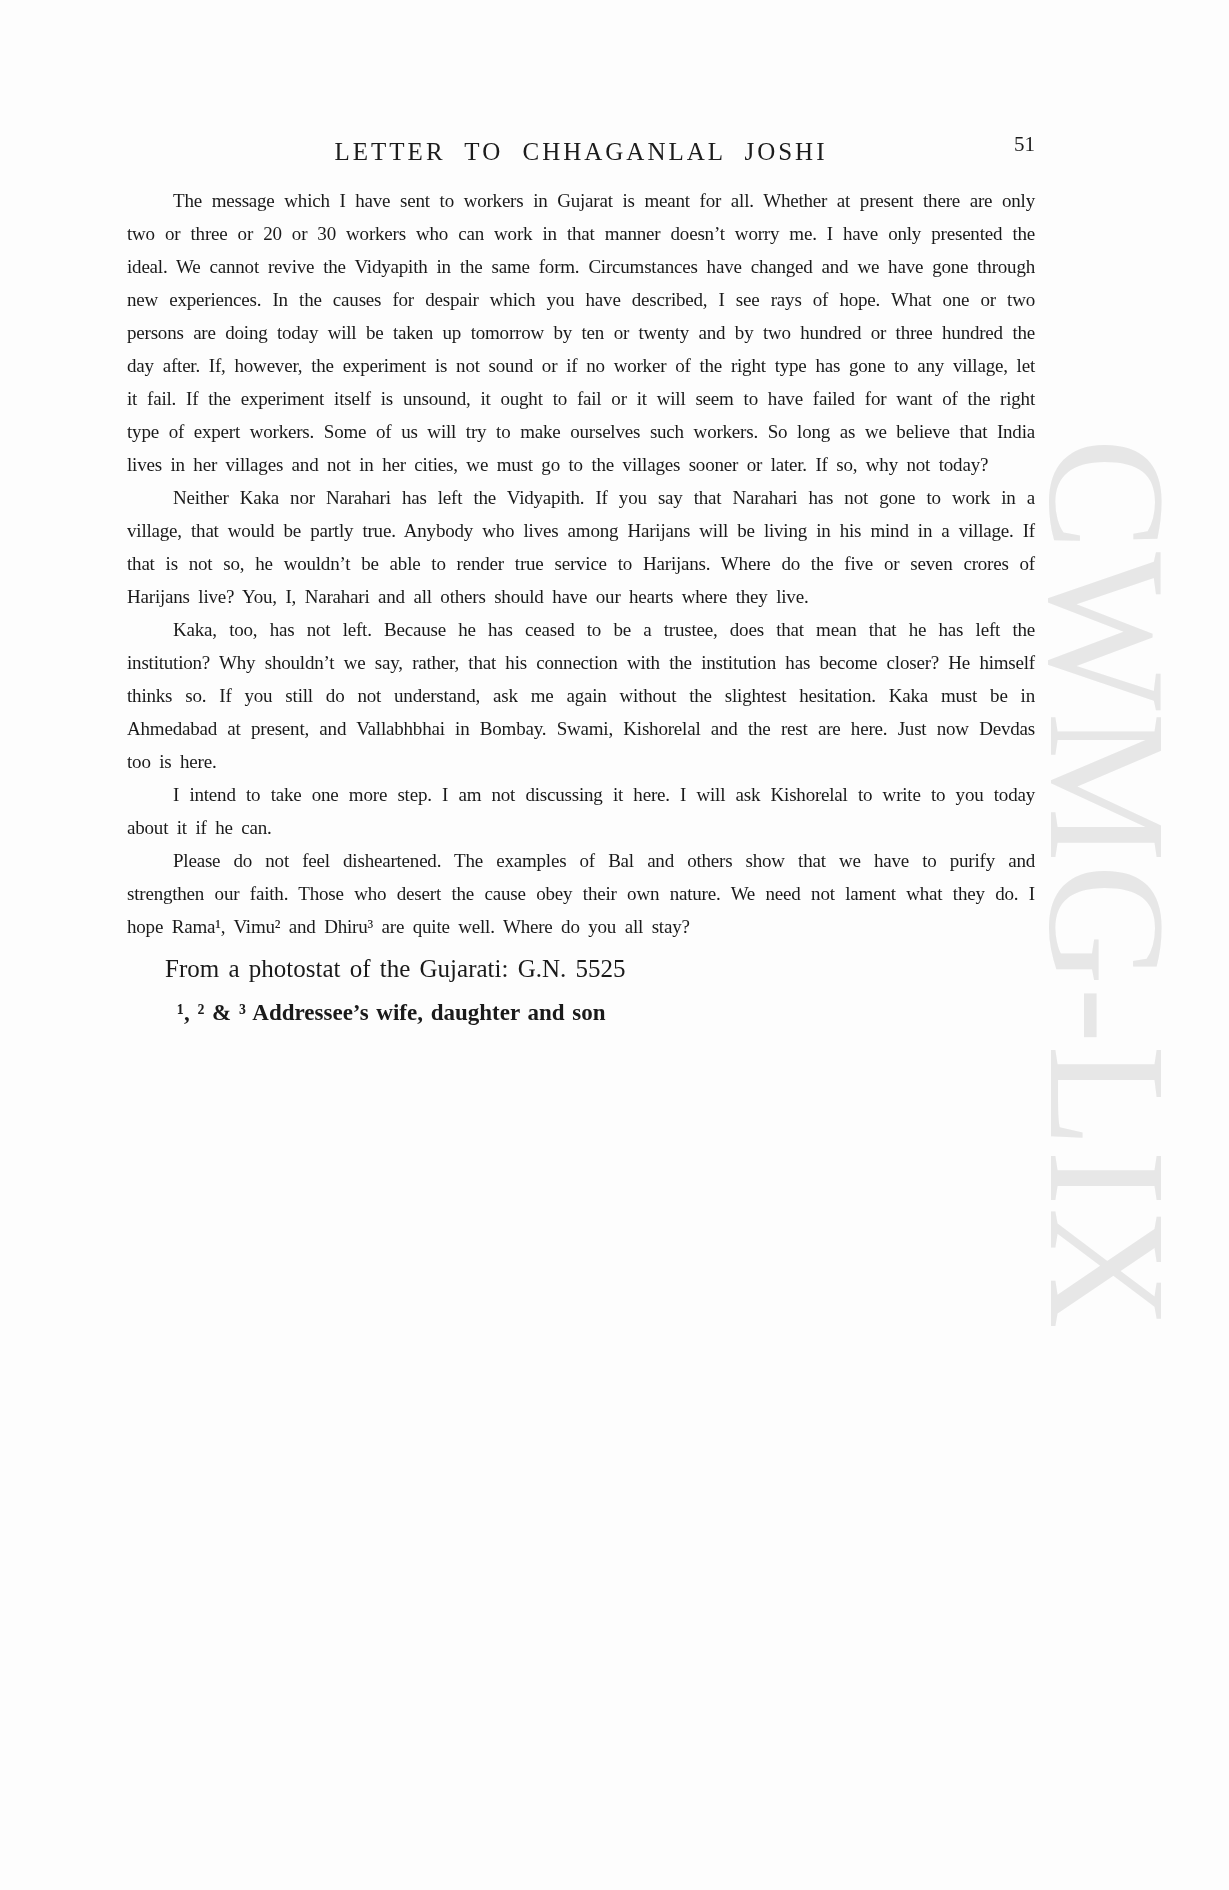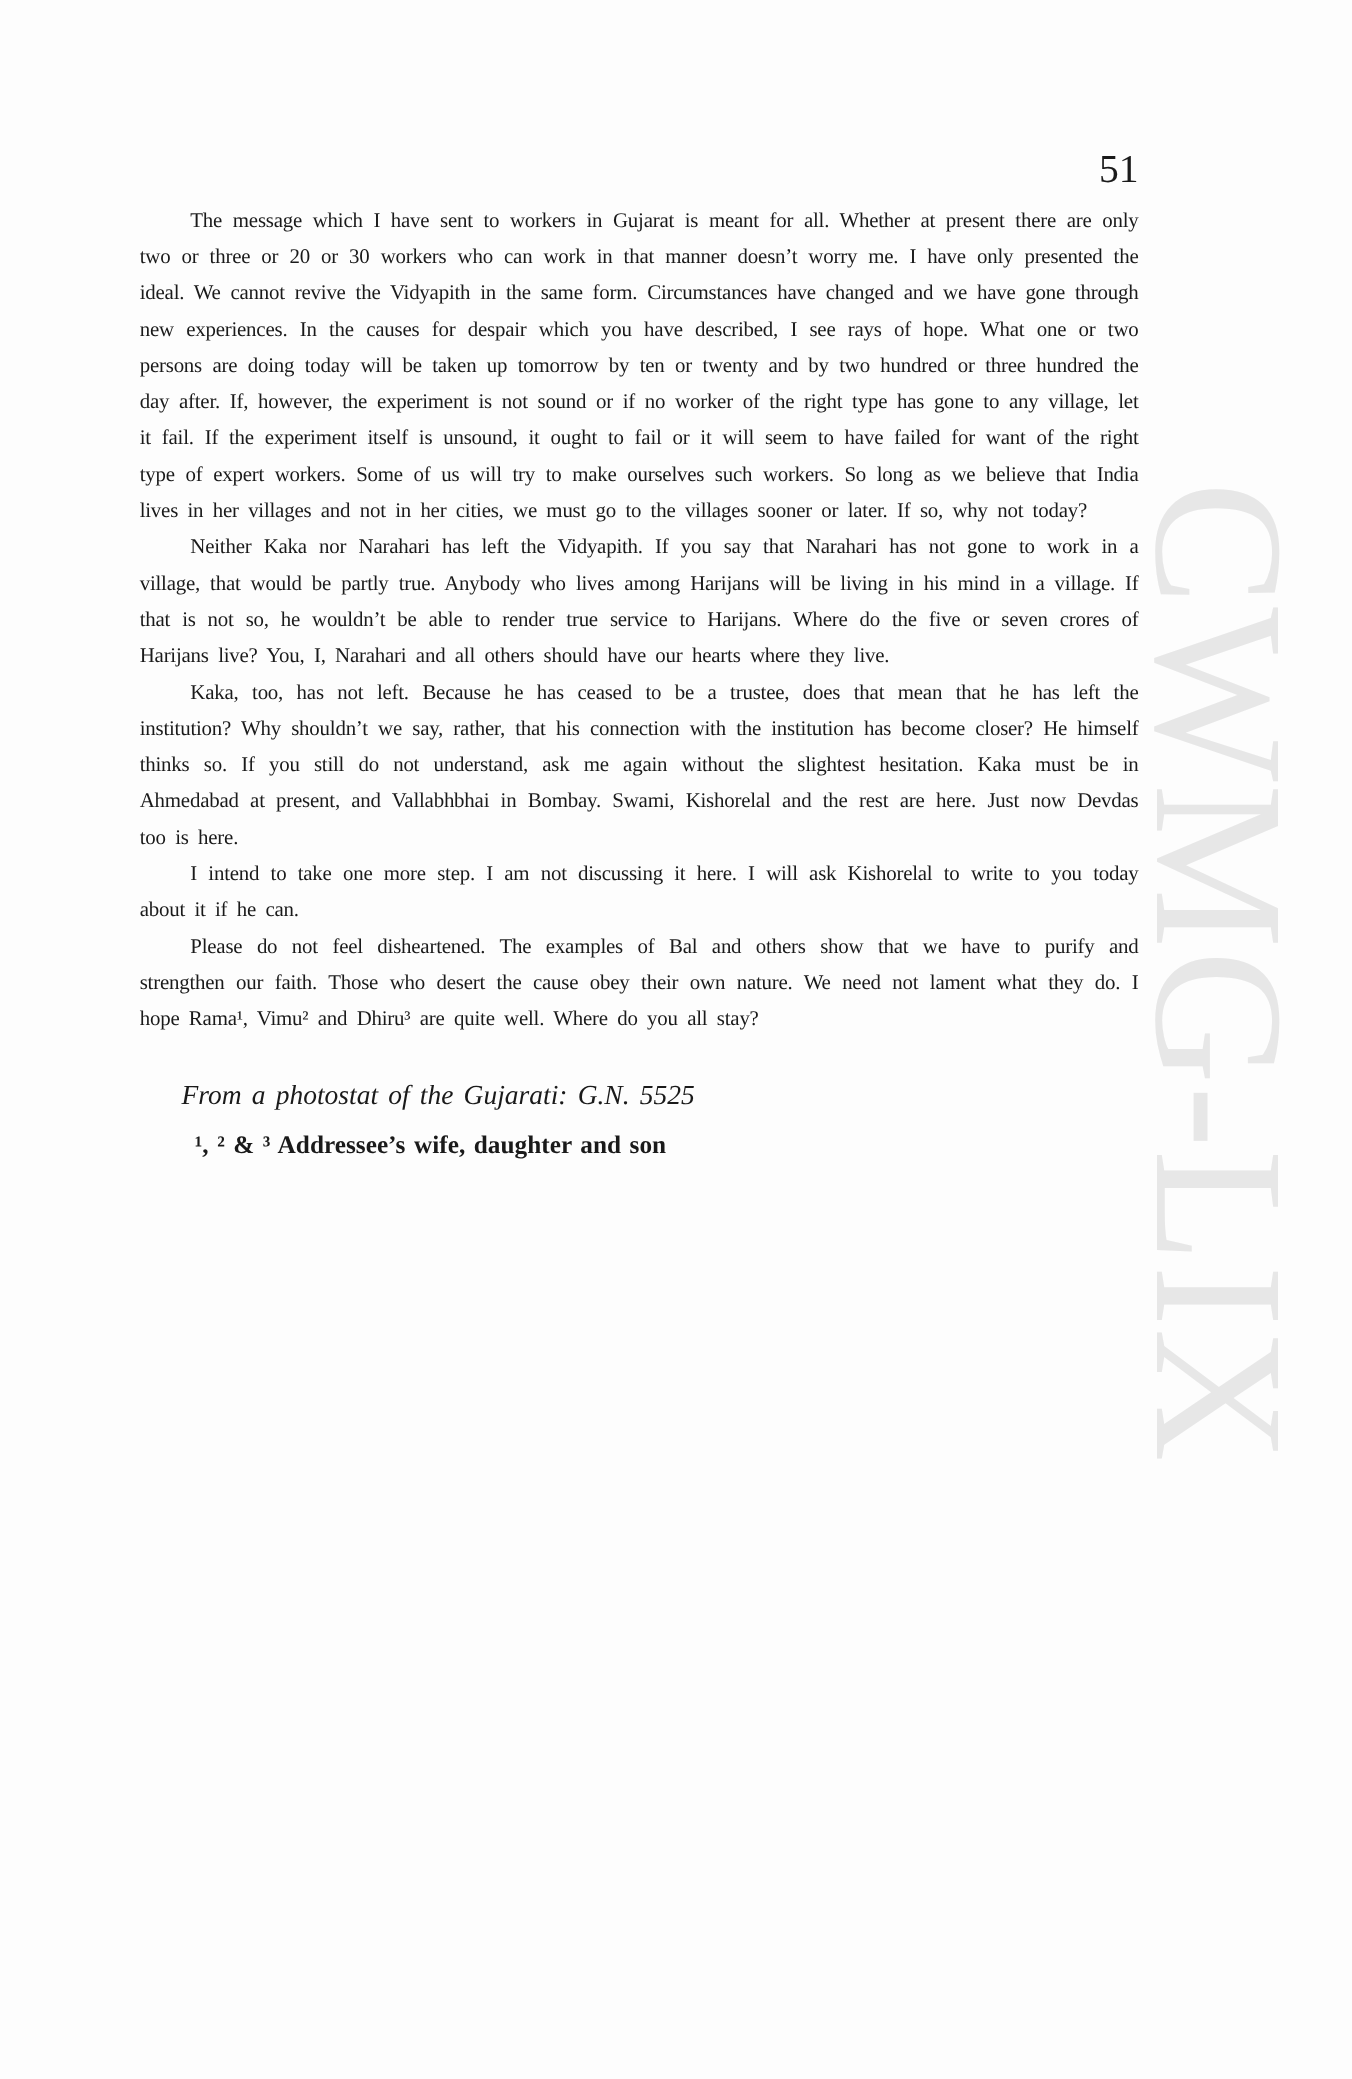--- a/index.html
+++ b/index.html
@@ -49,21 +49,21 @@
     font-size: 25px;
     letter-spacing: 3px;
     word-spacing: 10px;
     white-space: nowrap;
     color: #1c1c1c;
   }
   .page-number {
     position: absolute;
     right: 0;
     top: -4px;
-    font-size: 36px;
+    font-size: 21px;
   }
   .letter-body {
     margin-top: 18px;
     font-size: 19px;
     line-height: 33px;
     text-align: justify;
     word-spacing: 4px;
     letter-spacing: -0.2px;
   }
   .letter-body p {
@@ -81,44 +81,44 @@
   }
   .sig-name {
     text-align: right;
     font-variant: small-caps;
     font-size: 30px;
     line-height: 34px;
     letter-spacing: 2.5px;
     padding-right: 38px;
   }
   .source-line {
-    margin-top: 40px;
+    margin-top: 12px;
     font-size: 25px;
     padding-left: 38px;
     word-spacing: 3px;
-    font-style: italic;
   }
   .footnote {
     margin-top: 17px;
     font-size: 23px;
     padding-left: 50px;
     word-spacing: 2px;
     font-weight: bold;
   }
 </style>
 </head>
 <body>
 
 <div class="page">
 
   <div class="watermark">CWMG-LIX</div>
 
   <div class="column">
 
     <div class="running-head">
+      <span class="head-title">LETTER TO CHHAGANLAL JOSHI</span>
       <span class="page-number">51</span>
     </div>
 
     <div class="letter-body">
       <p>The message which I have sent to workers in Gujarat is meant for all.  Whether at present there are only two or three or 20 or 30 workers who can work in that manner doesn’t worry me.  I have only presented the ideal.  We cannot revive the Vidyapith in the same form.  Circumstances have changed and we have gone through new experiences.  In the causes for despair which you have described, I see rays of hope.  What one or two persons are doing today will be taken up tomorrow by ten or twenty and by two hundred or three hundred the day after.  If, however, the experiment is not sound or if no worker of the right type has gone to any village, let it fail.  If the experiment itself is unsound, it ought to fail or it will seem to have failed for want of the right type of expert workers.  Some of us will try to make ourselves such workers.  So long as we believe that India lives in her villages and not in her cities, we must go to the villages sooner or later.  If so, why not today?</p>
       <p>Neither Kaka nor Narahari has left the Vidyapith.  If you say that Narahari has not gone to work in a village, that would be partly true.  Anybody who lives among Harijans will be living in his mind in a village.  If that is not so, he wouldn’t be able to render true service to Harijans.  Where do the five or seven crores of Harijans live?  You, I, Narahari and all others should have our hearts where they live.</p>
       <p>Kaka, too, has not left.  Because he has ceased to be a trustee, does that mean that he has left the institution?  Why shouldn’t we say, rather, that his connection with the institution has become closer?  He himself thinks so.  If you still do not understand, ask me again without the slightest hesitation.  Kaka must be in Ahmedabad at present, and Vallabhbhai in Bombay.  Swami, Kishorelal and the rest are here.  Just now Devdas too is here.</p>
       <p>I intend to take one more step.  I am not discussing it here.  I will ask Kishorelal to write to you today about it if he can.</p>
       <p>Please do not feel disheartened.  The examples of Bal and others show that we have to purify and strengthen our faith.  Those who desert the cause obey their own nature.  We need not lament what they do.  I hope Rama¹, Vimu² and Dhiru³ are quite well.  Where do you all stay?</p>
     </div>

